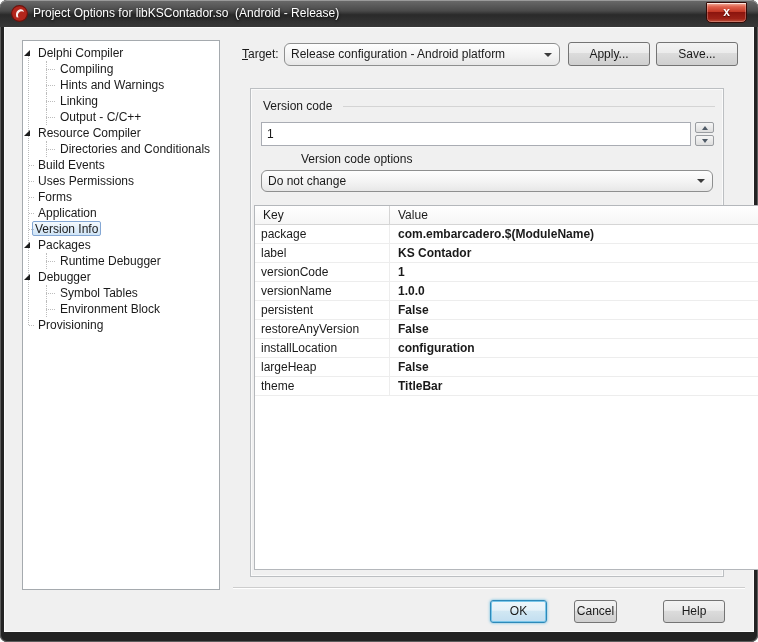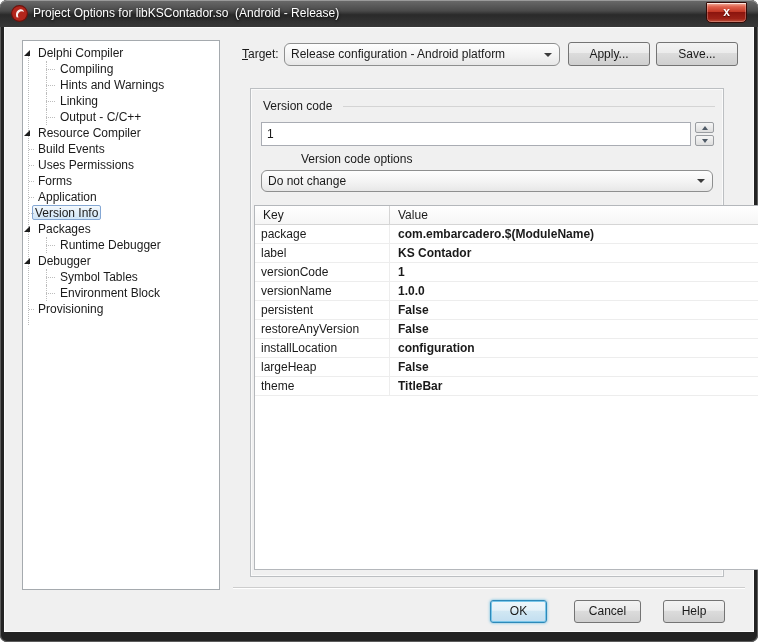--- a/index.html
+++ b/index.html
@@ -104,21 +104,21 @@
   .kv-cell{line-height:18px;white-space:nowrap;overflow:hidden;}
   .kv-cell.key{width:135px;border-right:1px solid #ededed;padding-left:6px;}
   .kv-cell.val{flex:1;padding-left:8px;font-weight:bold;}
   
   .footer-divider{position:absolute;left:229px;top:560px;width:512px;height:2px;
     border-top:1px solid #cdcdcd;border-bottom:1px solid #ffffff;}
   .btn-ok{left:486px;top:573px;width:57px;height:23px;line-height:20px;
     border:1px solid #2d89b9;
     background:linear-gradient(180deg,#eef7fb 0%,#e4f1f8 45%,#d2e8f3 46%,#c2def0 100%);
     box-shadow:0 0 0 1px #79c6e9 inset,0 0 3px #5fb8de;}
-  .btn-cancel{left:570px;top:573px;width:67px;height:23px;line-height:21px;}
+  .btn-cancel{left:570px;top:573px;width:43px;height:23px;line-height:21px;}
   .btn-help{left:659px;top:573px;width:62px;height:23px;line-height:21px;}
 </style>
 </head>
 <body>
 
 <div class="window">
   <div class="titlebar">
     <svg class="app-icon" viewBox="0 0 16 16">
       <circle cx="8" cy="8" r="7.4" fill="#b3261c"></circle>
       <circle cx="8" cy="8" r="7.4" fill="none" stroke="#6e110b" stroke-width="1"></circle>
@@ -132,20 +132,21 @@
 
   <div class="client">
 
     <div class="tree">
         <div class="titem lvl0 exp"><span class="tri"></span><span class="lbl">Delphi Compiler</span></div>
         <div class="titem lvl1"><span class="lbl">Compiling</span></div>
         <div class="titem lvl1"><span class="lbl">Hints and Warnings</span></div>
         <div class="titem lvl1"><span class="lbl">Linking</span></div>
         <div class="titem lvl1"><span class="lbl">Output - C/C++</span></div>
         <div class="titem lvl0 exp"><span class="tri"></span><span class="lbl">Resource Compiler</span></div>
+        <div class="titem lvl1"><span class="lbl">Directories and Conditionals</span></div>
         <div class="titem lvl0 leaf0"><span class="lbl">Build Events</span></div>
         <div class="titem lvl0 leaf0"><span class="lbl">Uses Permissions</span></div>
         <div class="titem lvl0 leaf0"><span class="lbl">Forms</span></div>
         <div class="titem lvl0 leaf0"><span class="lbl">Application</span></div>
         <div class="titem lvl0 sel leaf0"><span class="lbl">Version Info</span></div>
         <div class="titem lvl0 exp"><span class="tri"></span><span class="lbl">Packages</span></div>
         <div class="titem lvl1"><span class="lbl">Runtime Debugger</span></div>
         <div class="titem lvl0 exp"><span class="tri"></span><span class="lbl">Debugger</span></div>
         <div class="titem lvl1"><span class="lbl">Symbol Tables</span></div>
         <div class="titem lvl1"><span class="lbl">Environment Block</span></div>

